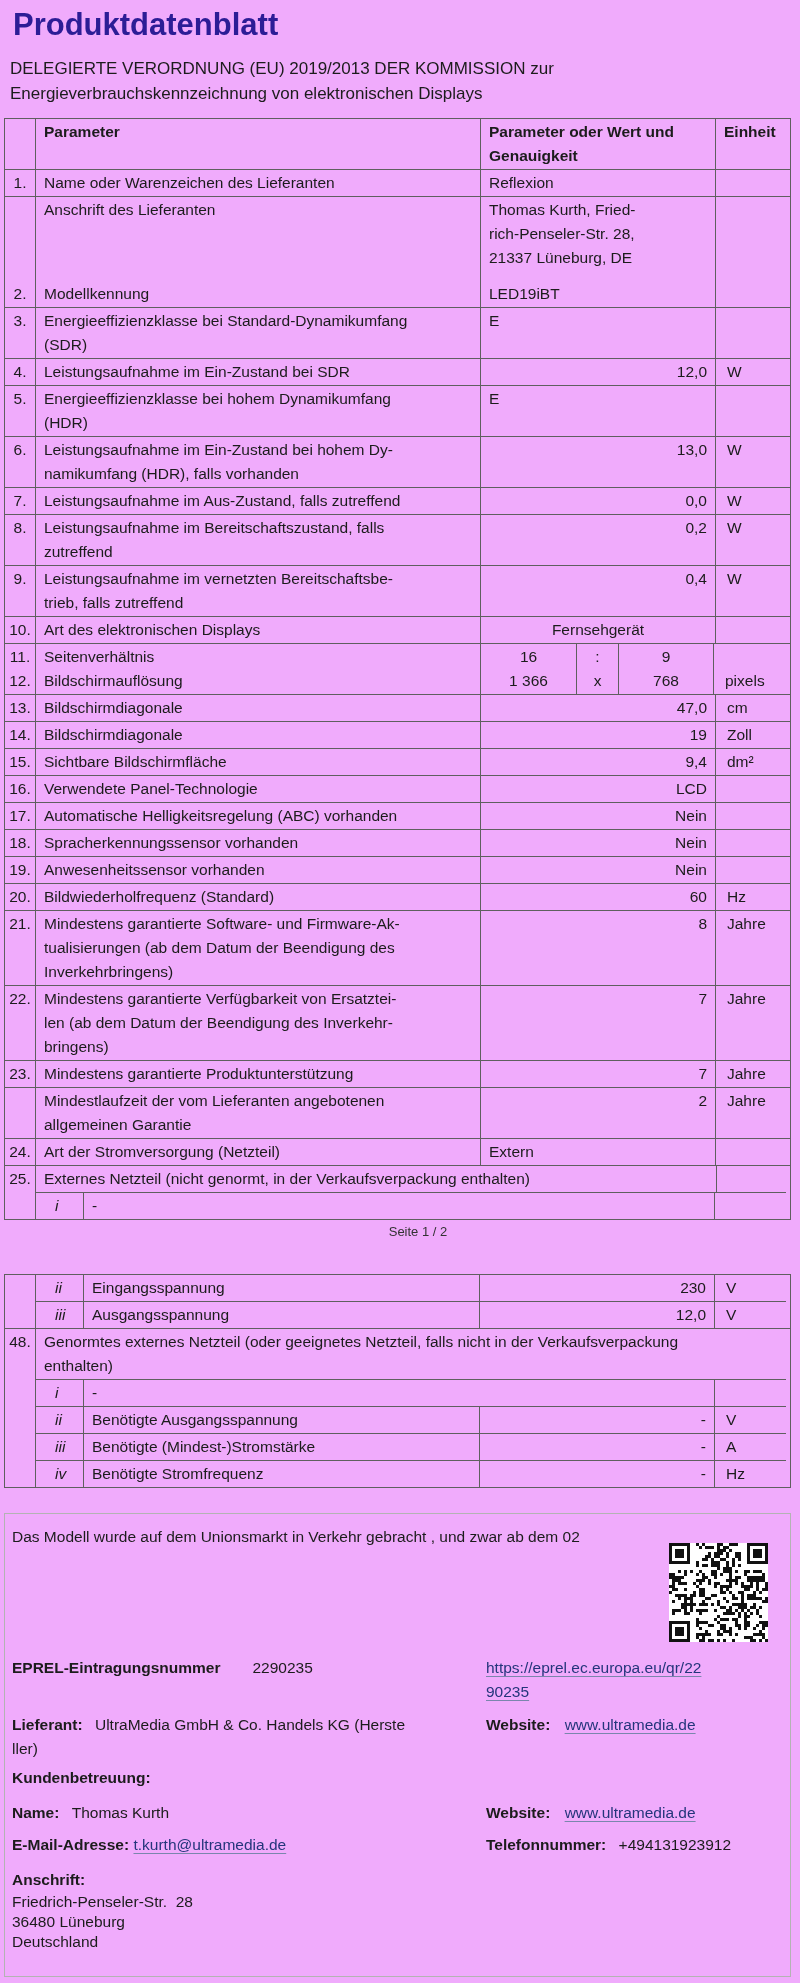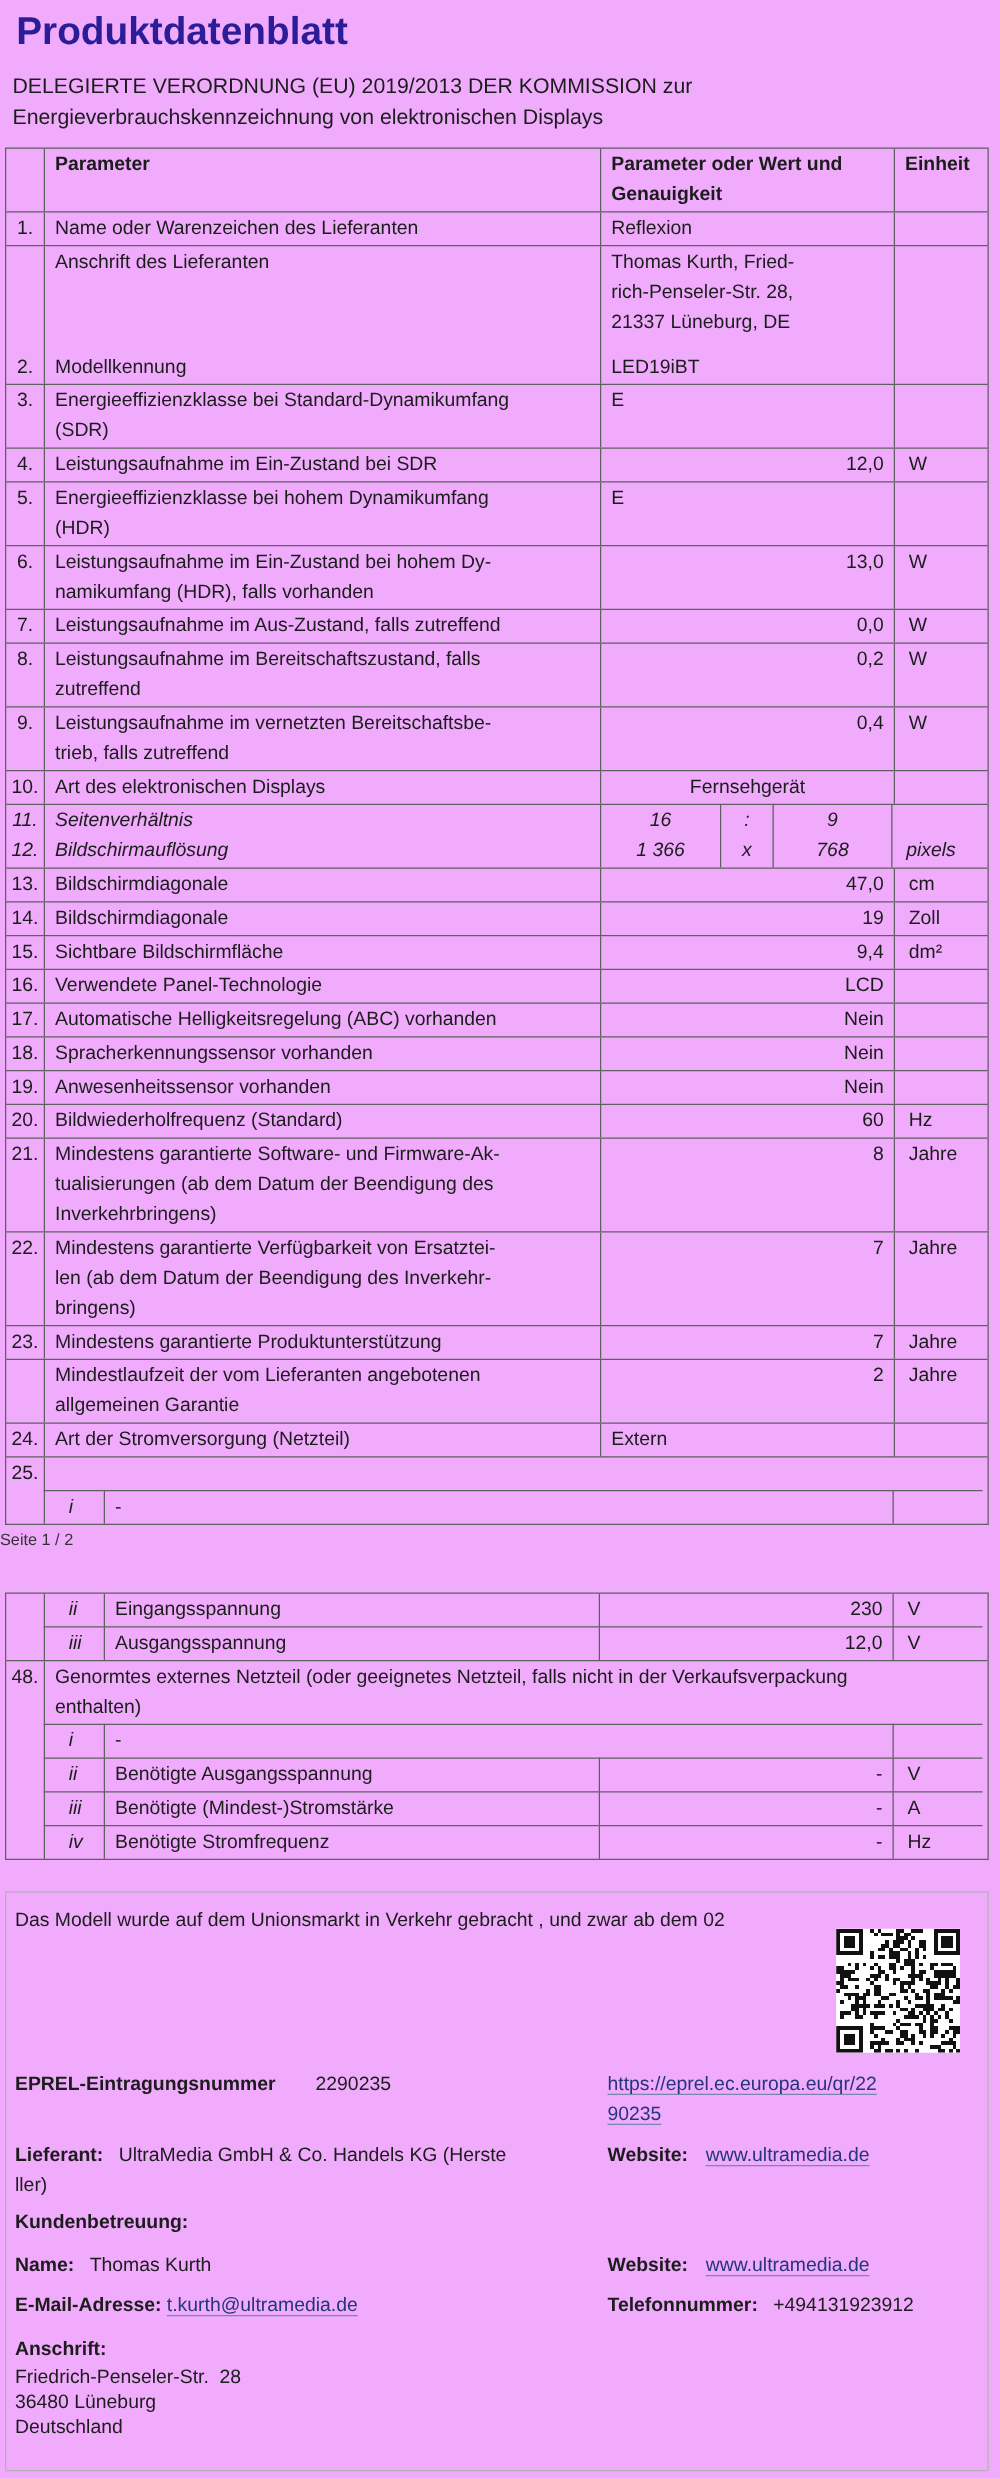--- a/index.html
+++ b/index.html
@@ -28,34 +28,34 @@
   .c + .c{border-left:1px solid var(--bc);}
   .hdr .c{font-weight:700;}
   .num{text-align:center;padding:1px 2px;}
   .param{}
   .vr{text-align:right;}
   .vc{text-align:center;}
   .unit{padding-left:11px;}
   
   .r2top{min-height:78px;margin-bottom:6px;}
   
-  .row.asp{grid-template-columns:30px 445px 96px 42px 95px 72px;font-style:italic;}
+  .row.asp{grid-template-columns:30px 445px 96px 42px 95px 72px;}
   
   .row.merged{grid-template-columns:30px 681px 72px;}
   .row.merged26{grid-template-columns:30px 754px;}
   .row.subi{grid-template-columns:30px 48px 631px 72px;}
   .row.sub{grid-template-columns:30px 48px 396px 235px 72px;}
   .subnum{padding-left:19px;font-style:italic;}
   .sublabel{padding-left:8px;}
   
   .row.carve{border-top:none;}
   .row.carve .c{border-top:1px solid var(--bc);}
   .row.carve .c:first-child{border-top:none;border-left:none;}
   .row.carve .c:nth-child(2){border-left:1px solid var(--bc);}
-  .pageno{margin:4px 4px 0 0;text-align:left;font-size:13px;line-height:16px;color:#333;}
+  .pageno{margin:4px 4px 0 0;text-align:center;font-size:13px;line-height:16px;color:#333;padding-left:40px;}
   .t2{margin-top:34px;}
   
   .box{position:relative;margin:25px 0 0 4px;width:787px;height:464px;border:1px solid var(--box);}
   .abs{position:absolute;}
   .market{left:7px;top:11px;width:676px;white-space:nowrap;overflow:hidden;}
   .qr{right:22px;top:29px;width:99px;height:99px;background:#fff;}
   .lbl{font-weight:700;}
   .gap8{margin-left:8px;}
   .gap14{margin-left:32px;}
   a.link{color:var(--link);text-decoration:underline;text-decoration-color:#7a86ad;text-underline-offset:3px;cursor:pointer;}
@@ -285,20 +285,21 @@
 
     <div class="row">
       <div class="c num">24.</div>
       <div class="c param">Art der Stromversorgung (Netzteil)</div>
       <div class="c">Extern</div>
       <div class="c unit"></div>
     </div>
 
     <div class="row merged">
       <div class="c num">25.</div>
+      <div class="c param">Externes Netzteil (nicht genormt, in der Verkaufsverpackung enthalten)</div>
       <div class="c unit"></div>
     </div>
     <div class="row subi carve">
       <div class="c num"></div>
       <div class="c subnum">i</div>
       <div class="c sublabel">-</div>
       <div class="c unit"></div>
     </div>
   </div>
 

